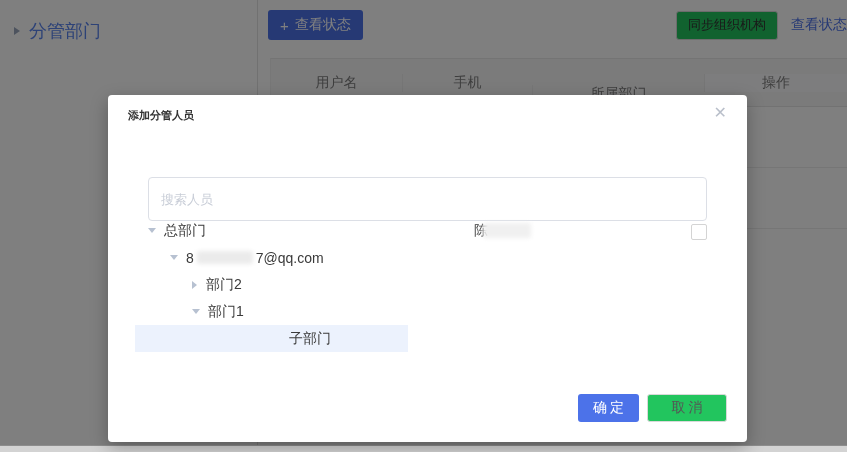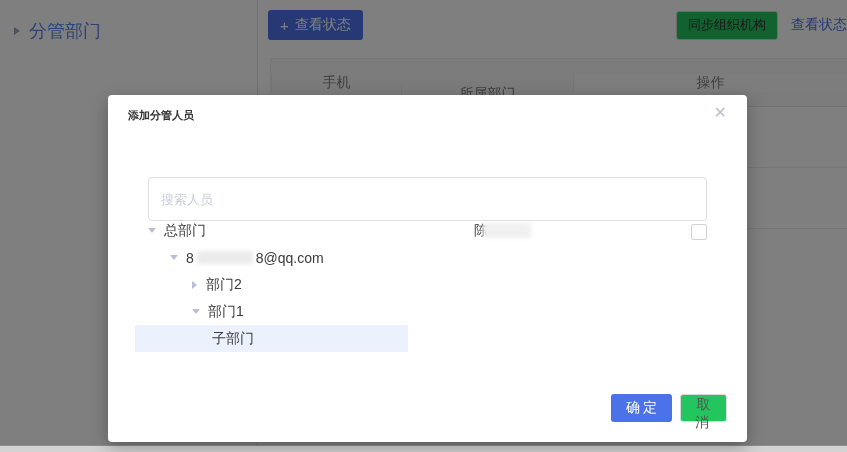--- a/index.html
+++ b/index.html
@@ -38,34 +38,34 @@
          box-shadow:0 6px 18px rgba(0,0,0,0.28);}
   .modal-title{position:absolute;left:20px;top:13px;font-size:11px;font-weight:bold;color:#333;}
   .modal-close{position:absolute;right:20px;top:10px;font-size:16px;color:#b9bfca;cursor:pointer;line-height:1;}
   .search{position:absolute;left:40px;top:82px;width:559px;height:44px;box-sizing:border-box;
           border:1px solid #dcdfe6;border-radius:4px;padding:0 12px;font-size:13px;color:#333;outline:none;
           font-family:"Liberation Sans","DejaVu Sans",sans-serif;}
   .search::placeholder{color:#c8cdd7;}
   .content{position:absolute;left:27px;top:122px;right:40px;}
   .tree{width:273px;}
   .tnode{height:27px;display:flex;align-items:center;font-size:14px;color:#3a3a3a;cursor:pointer;box-sizing:border-box;}
-  .lv0{padding-left:13px;} .lv1{padding-left:35px;} .lv2{padding-left:57px;} .lv3{padding-left:77px;}
+  .lv0{padding-left:13px;} .lv1{padding-left:35px;} .lv2{padding-left:57px;} .lv3{padding-left:77px;justify-content:center;}
   .tnode.selected{background:#ecf2fd;}
   .caret-down{width:0;height:0;border-top:5px solid #b7c1d1;border-left:4px solid transparent;border-right:4px solid transparent;margin-right:8px;flex:none;}
   .caret-right{width:0;height:0;border-left:5px solid #b7c1d1;border-top:4px solid transparent;border-bottom:4px solid transparent;margin-right:9px;flex:none;}
   .people{position:absolute;left:339px;top:0;right:0;}
   .person-row{height:27px;display:flex;align-items:center;justify-content:space-between;cursor:pointer;}
   .pname{font-size:14px;color:#3a3a3a;display:flex;align-items:center;}
   .redact{display:inline-block;background:#ebebeb;border-radius:2px;filter:blur(2px);}
   .r-email{width:56px;height:13px;margin:0 3px;}
   .r-name{width:48px;height:15px;margin-left:-5px;background:#f0f0f0;}
   .checkbox{width:14px;height:14px;border:1px solid #d4d4d4;border-radius:2px;background:#fff;cursor:pointer;margin-top:2px;}
   .modal-footer{position:absolute;right:20px;bottom:20px;display:flex;gap:8px;}
   .btn-ok{width:61px;height:28px;letter-spacing:3px;text-indent:3px;}
-  .btn-cancel{width:47px;height:28px;letter-spacing:3px;text-indent:3px;font-size:14px;color:#555;}
+  .btn-cancel{width:80px;height:28px;letter-spacing:3px;text-indent:3px;font-size:14px;color:#555;}
 </style>
 </head>
 <body>
 
 <div class="screen">
 
   <div class="bg-page">
     <aside class="sidebar">
       <div class="side-item">
         <span class="caret-right-side"></span>
@@ -76,20 +76,21 @@
       <div class="toolbar">
         <button class="btn-primary add-btn">
           <span class="plus">+</span>
           <span>查看状态</span>
         </button>
         <button class="btn-plain sync-btn">同步组织机构</button>
         <a class="status-link">查看状态</a>
       </div>
       <div class="table">
         <div class="thead">
+          <div class="th th1">用户名</div>
           <div class="th th2">手机</div>
           <div class="th th3">所属部门</div>
           <div class="th th4">操作</div>
         </div>
         <div class="trow"></div>
         <div class="trow"></div>
       </div>
     </main>
   </div>
 
@@ -105,21 +106,21 @@
     <div class="content">
       <div class="tree">
         <div class="tnode lv0">
           <span class="caret-down"></span>
           <span>总部门</span>
         </div>
         <div class="tnode lv1">
           <span class="caret-down"></span>
           <span>8</span>
           <span class="redact r-email"></span>
-          <span>8@qq.com</span>
+          <span>7@qq.com</span>
         </div>
         <div class="tnode lv2">
           <span class="caret-right"></span>
           <span>部门2</span>
         </div>
         <div class="tnode lv2">
           <span class="caret-down"></span>
           <span>部门1</span>
         </div>
         <div class="tnode lv3 selected">

